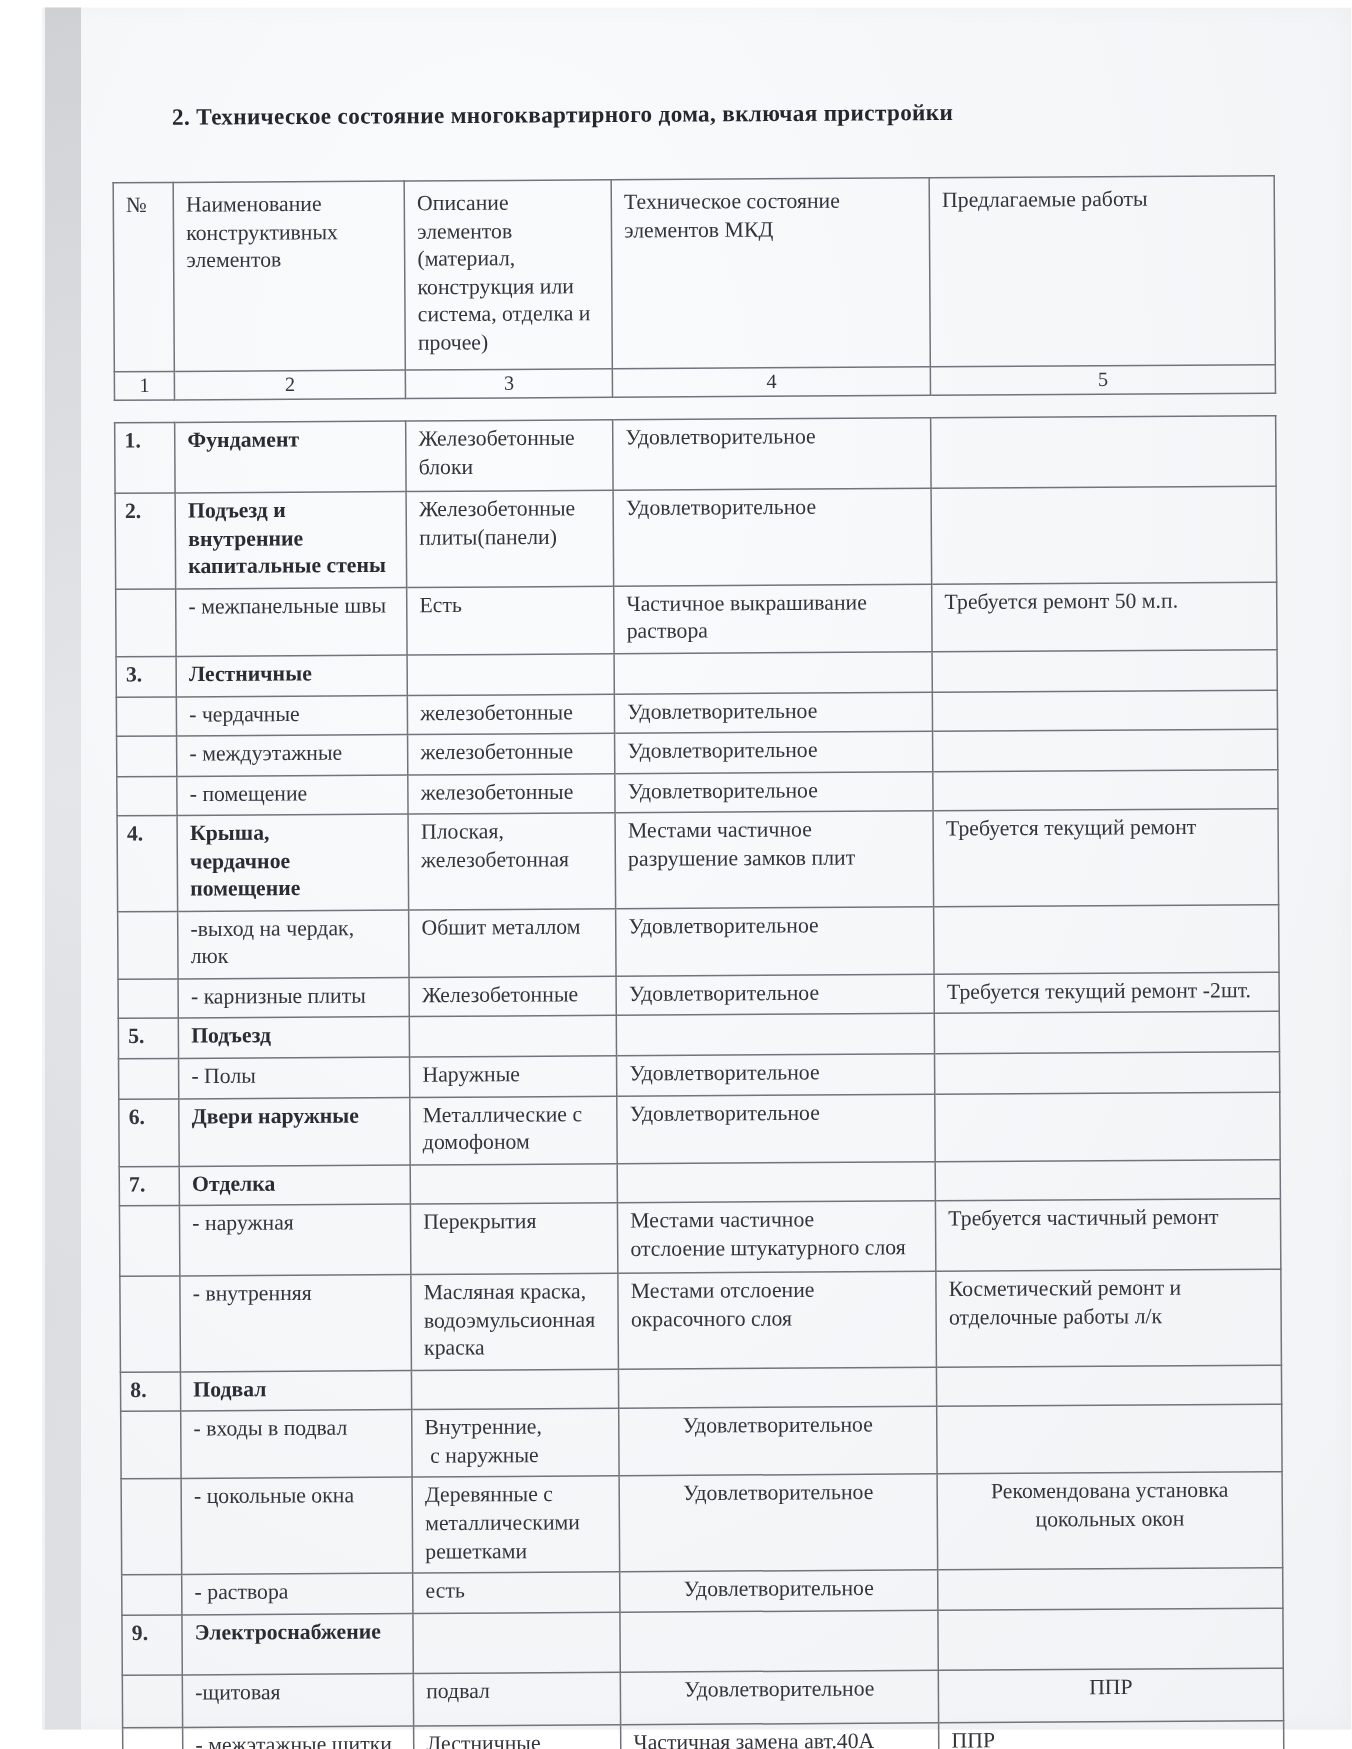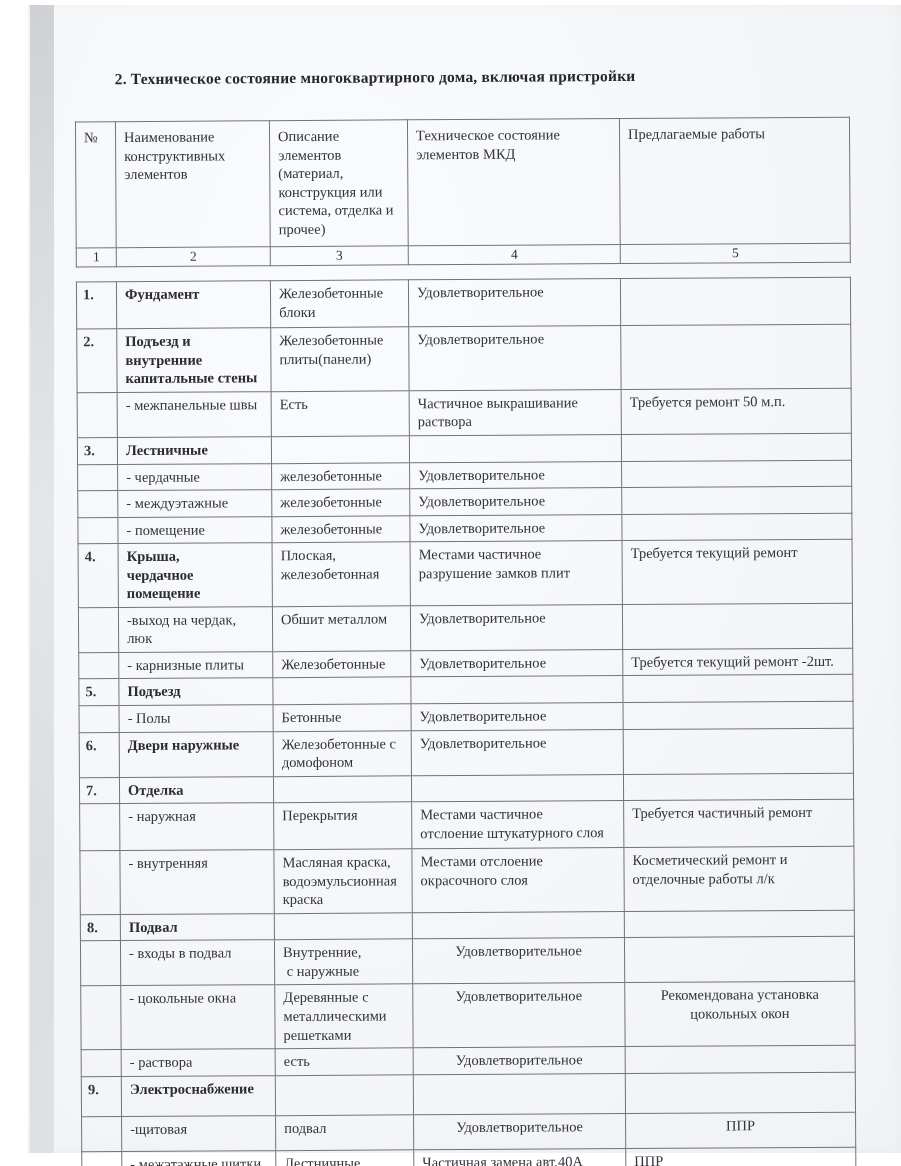--- a/index.html
+++ b/index.html
@@ -164,28 +164,28 @@
         <tr style="height: 22px;">
           <td>5.</td>
           <td class="b">Подъезд</td>
           <td></td>
           <td></td>
           <td></td>
         </tr>
         <tr style="height: 21px;">
           <td></td>
           <td>- Полы</td>
-          <td>Бетонные</td>
+          <td>Наружные</td>
           <td>Удовлетворительное</td>
           <td></td>
         </tr>
         <tr style="height: 39px;">
           <td>6.</td>
           <td class="b">Двери наружные</td>
-          <td>Железобетонные с
+          <td>Металлические с
 домофоном</td>
           <td>Удовлетворительное</td>
           <td></td>
         </tr>
         <tr style="height: 23px;">
           <td>7.</td>
           <td class="b">Отделка</td>
           <td></td>
           <td></td>
           <td></td>

